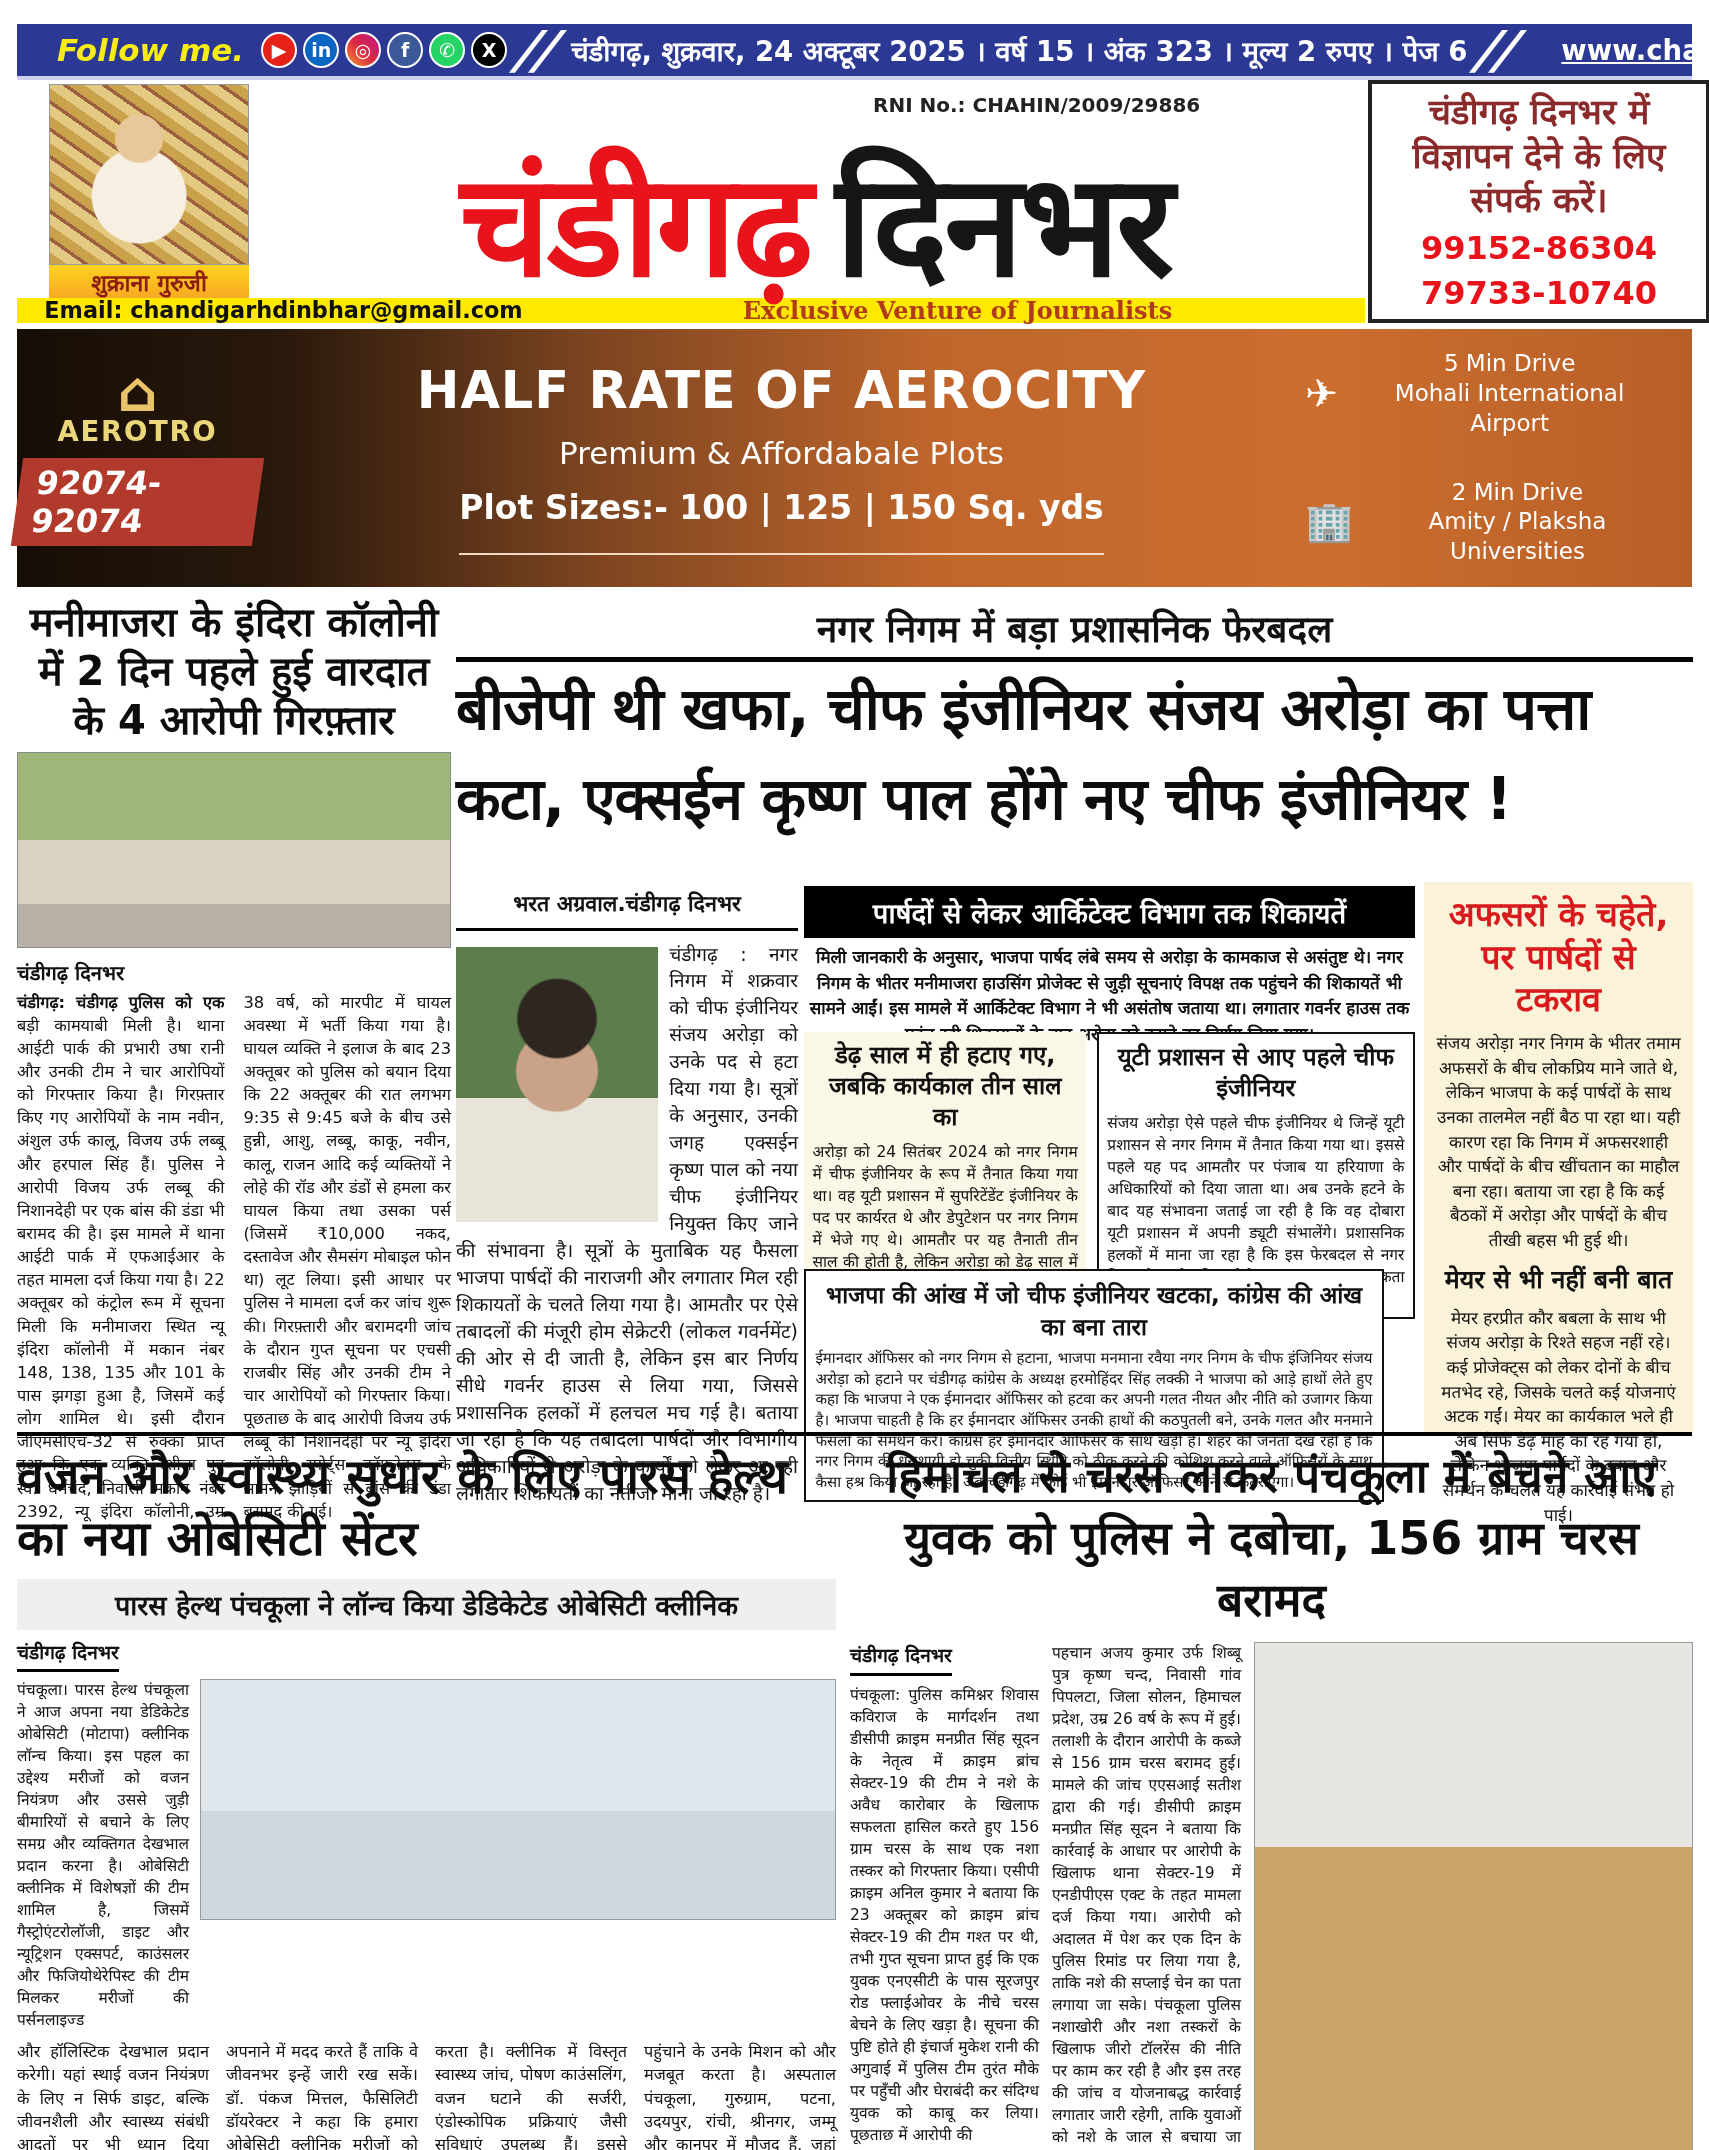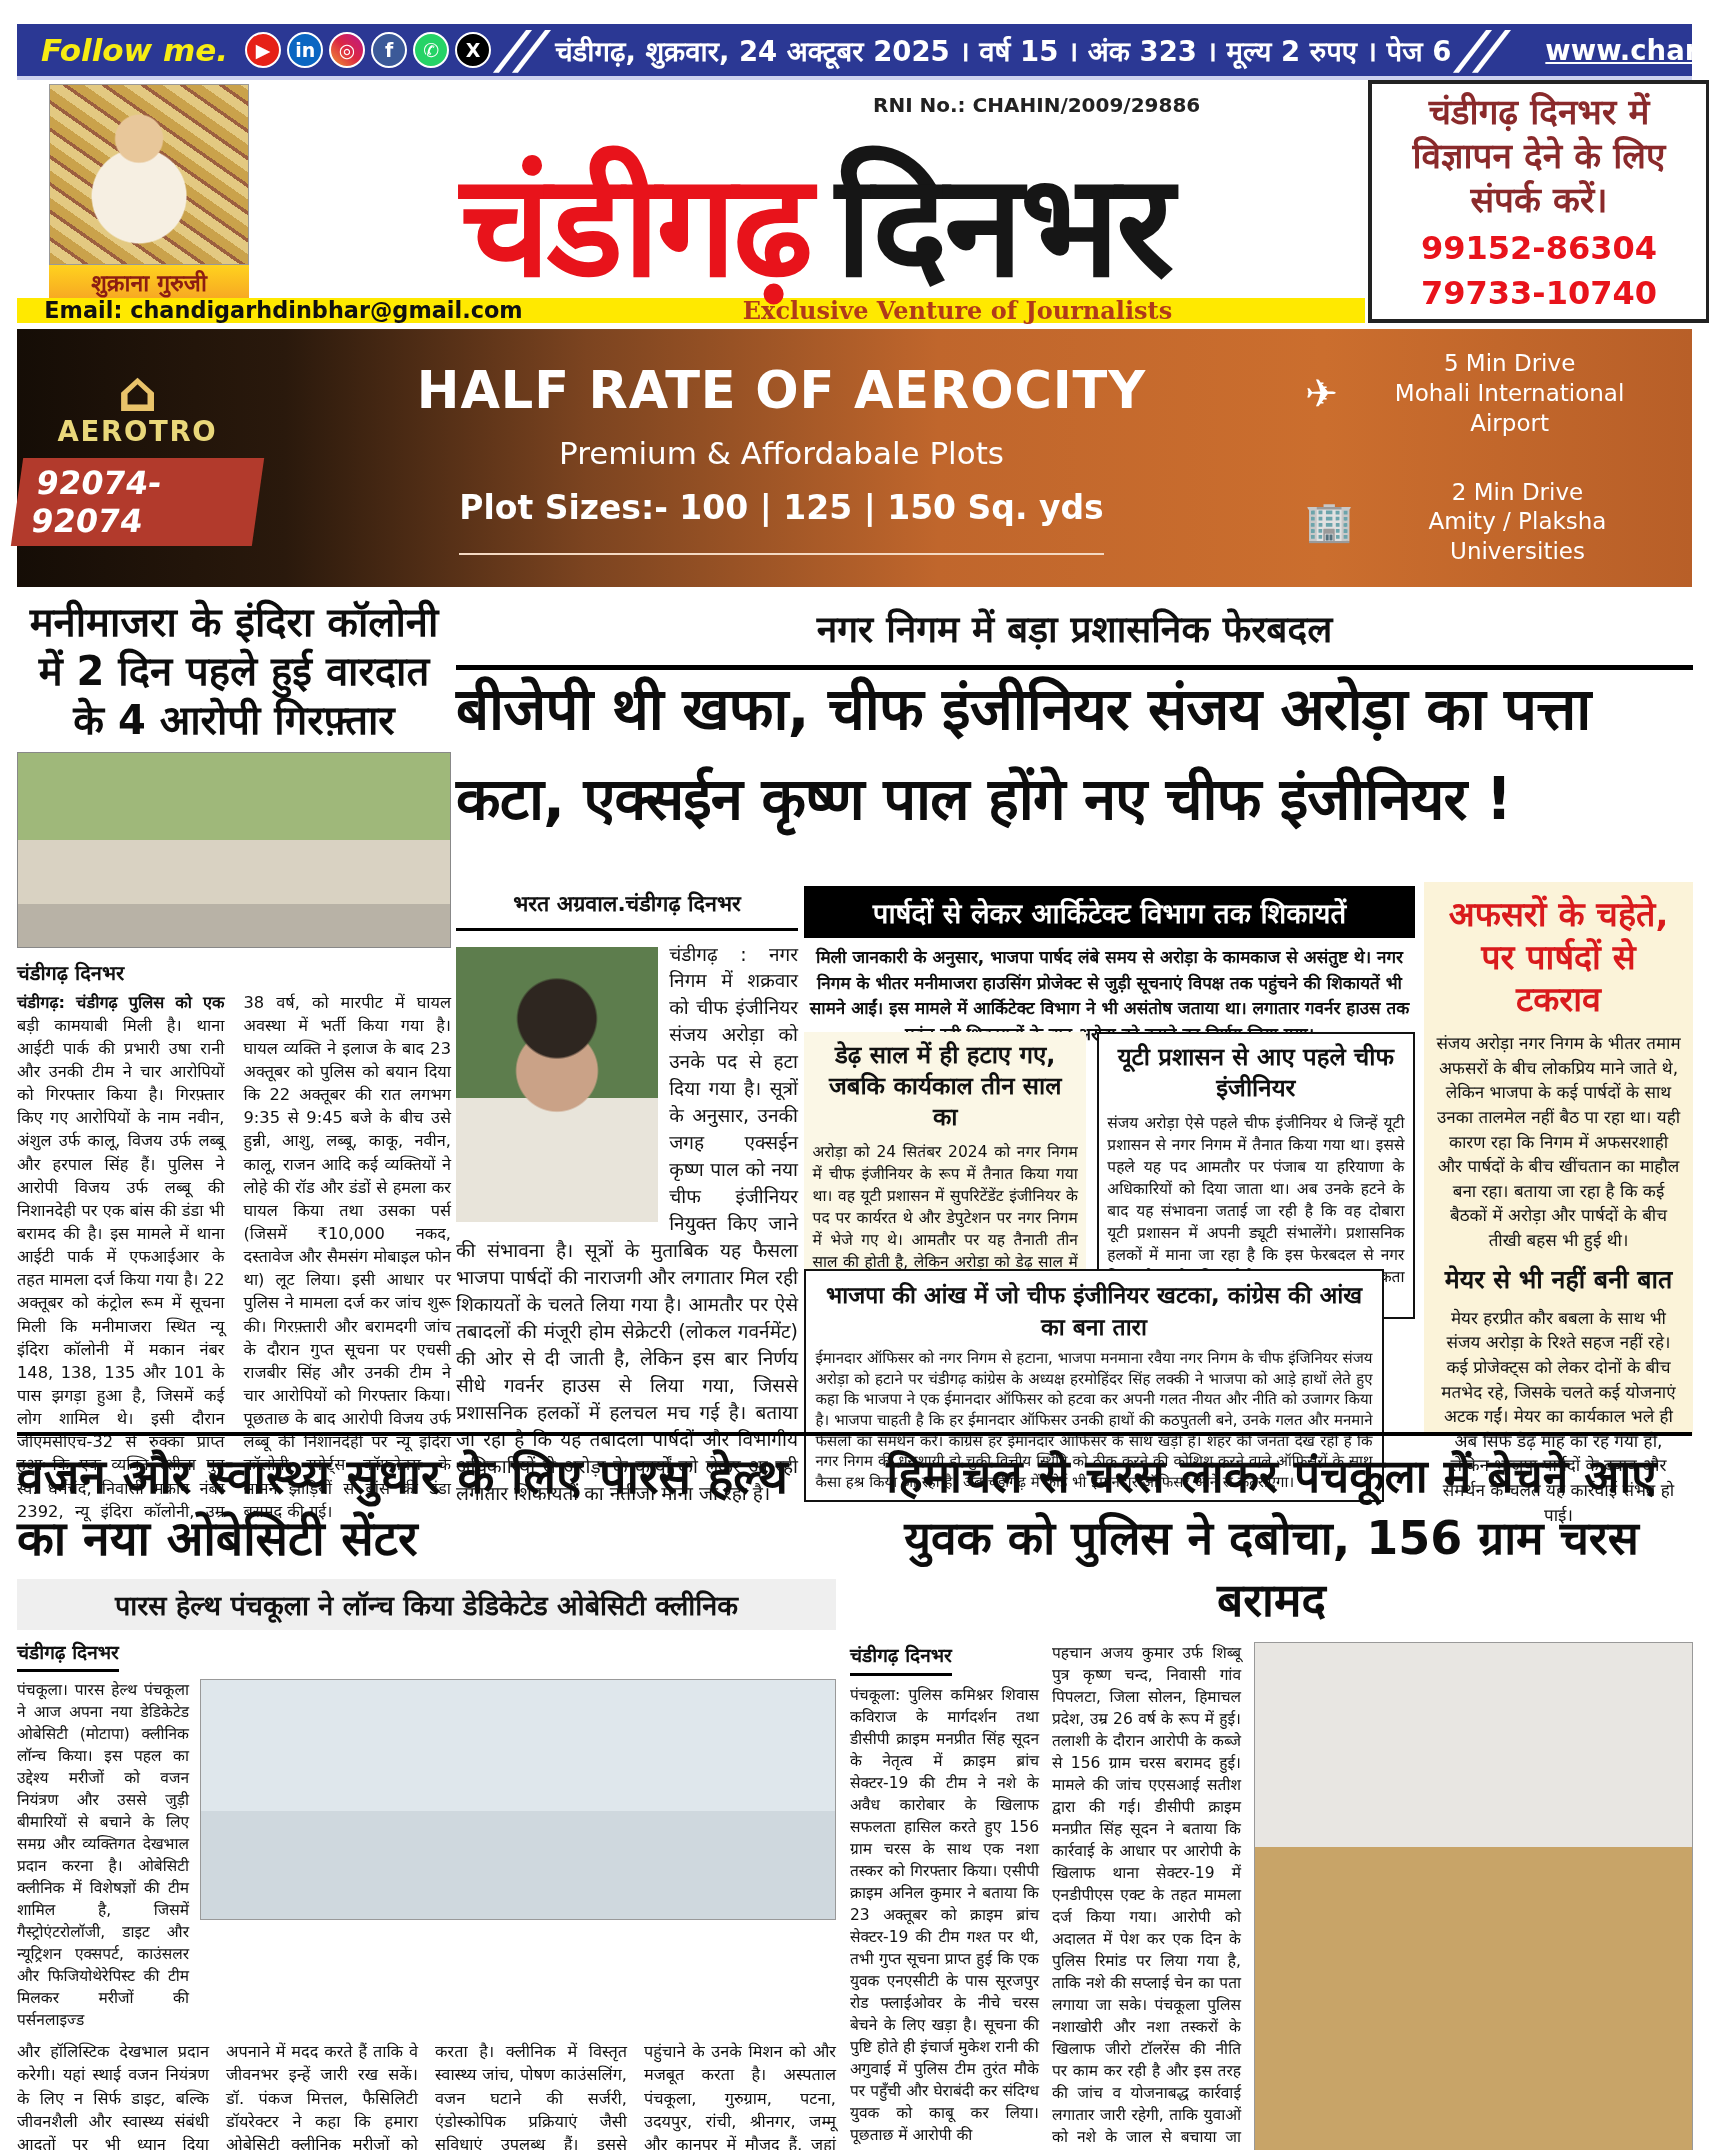--- a/index.html
+++ b/index.html
@@ -1,21 +1,21 @@
 <!DOCTYPE html>
 <html style="font-size:6.9px"><head>
 <meta charset="utf-8">
 <style>
   *{box-sizing:border-box;margin:0;padding:0}
   body{background:#555;font-family:"DejaVu Sans",sans-serif}
   .page{position:relative;width:1710px;height:2693px;background:#fff;color:#111;overflow:hidden;margin:0 auto}
   .abs{position:absolute}
   
   .topbar{left:17px;top:24px;width:1675px;height:56px;background:#2b3894;display:flex;align-items:center;color:#fff;border-bottom:4.3px solid #cdd1ee}
-  .follow{color:#f7ec13;font-size:31px;font-weight:900;font-style:italic;margin-left:24px;white-space:nowrap}
+  .follow{color:#f7ec13;font-size:31px;font-weight:900;font-style:italic;margin-left:40px;white-space:nowrap}
   .socials{display:flex;gap:6px;margin-left:17px}
   .soc{width:36px;height:36px;border-radius:50%;display:flex;align-items:center;justify-content:center;font-size:19px;font-weight:900;color:#fff;border:2.6px solid #fff}
   .soc.yt{background:#e62117}.soc.li{background:#0a66c2}.soc.ig{background:linear-gradient(45deg,#f09433,#dc2743,#bc1888)}.soc.fb{background:#3b5998}.soc.wa{background:#25d366}.soc.x{background:#000}
   .slashes{font-size:52px;color:#fff;font-style:italic;margin:0 13px;font-weight:700;transform:skewX(-15deg)}
   .dateline{font-size:27.5px;font-weight:700;white-space:nowrap}
   .website{font-size:27.5px;font-weight:700;margin-left:30px;white-space:nowrap;text-decoration:underline}
   
   .masthead{left:17px;top:84px;width:1675px;height:239px}
   .guru{left:32px;top:0;width:200px;height:181px;background:
     radial-gradient(circle at 45% 30%,#e8c79a 0 14%,transparent 15%),
@@ -53,21 +53,21 @@
   
   .arrest{left:17px;top:598px;width:434px}
   .arrest h2{font-size:40px;line-height:1.22;text-align:center}
   .arrest .photo{margin-top:7.7px;width:100%;height:196px;border:0.9px solid #888;background:
      linear-gradient(180deg,#9fb87a 0 45%,#d9d2c2 45% 78%,#b8b2a6 78% 100%),
      repeating-linear-gradient(90deg,rgba(40,40,60,.55) 0 26px,rgba(0,0,0,0) 26px 60px)}
   .arrest .byrow{display:flex;justify-content:space-between;margin-top:11.2px;align-items:flex-start}
   .arrest .cols{margin-top:4.3px;column-count:2;column-gap:19px}
   .arrest .cols .bodytxt::first-line{font-weight:700}
   
-  .kicker{left:456px;top:602px;width:1237px;text-align:center;font-size:37px;font-weight:900;padding-bottom:12px;border-bottom:5.2px solid #000}
+  .kicker{left:456px;top:602px;width:1237px;text-align:center;font-size:37px;font-weight:900;padding-bottom:4px;border-bottom:5.2px solid #000}
   .mainhead{left:456px;top:665px;width:1237px;font-size:58px;font-weight:900;line-height:1.55;letter-spacing:-0.9px}
   .mcol{left:456px;top:888px;width:342px}
   .mcol .byl{text-align:center;font-size:21.5px;font-weight:900;border-bottom:3.4px solid #000;padding-bottom:11px;margin-bottom:9.5px}
   .arora{float:left;width:202px;height:275px;margin:6.9px 11.2px 4.3px 0;background:
      radial-gradient(circle at 50% 26%,#2e2620 0 17%,transparent 18%),
      radial-gradient(circle at 50% 45%,#caa287 0 22%,transparent 23%),
      linear-gradient(180deg,#5d7d4d 0 55%,#e8e4da 55% 100%)}
   
   .complaints{left:804px;top:886px;width:611px}
   .comp-head{background:#000;color:#fff;font-size:27.5px;font-weight:900;text-align:center;padding:7.7px 4.3px}

